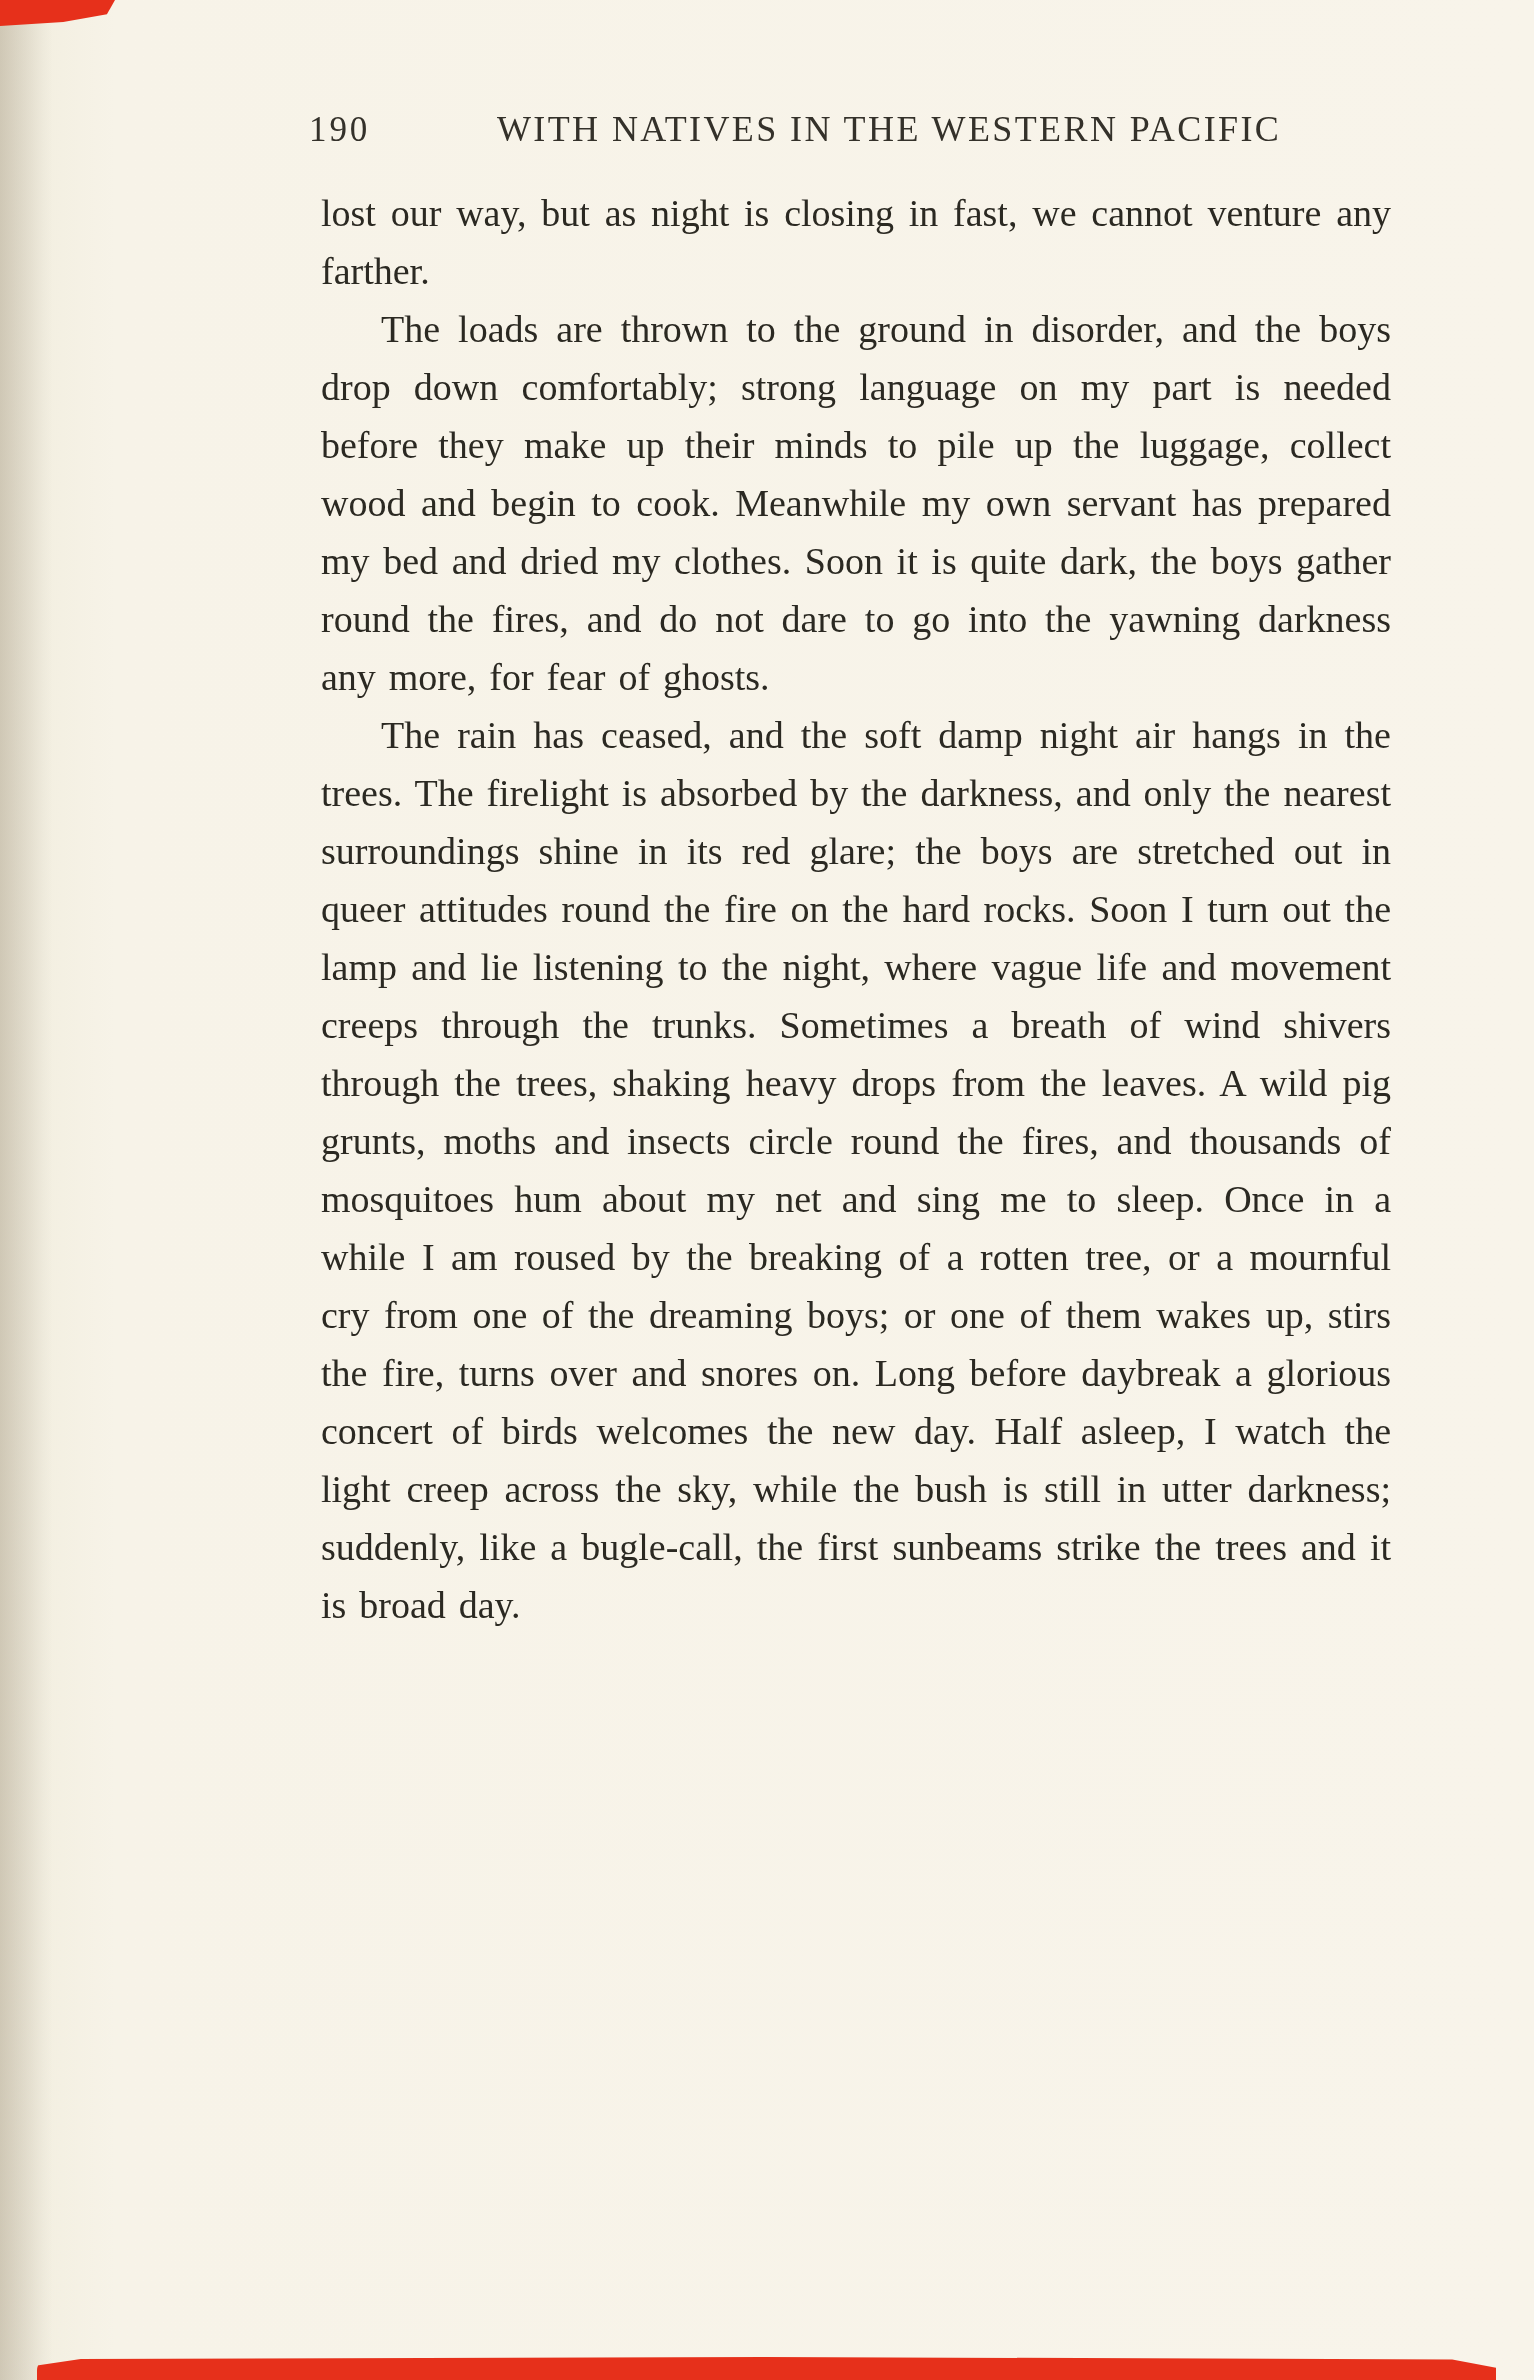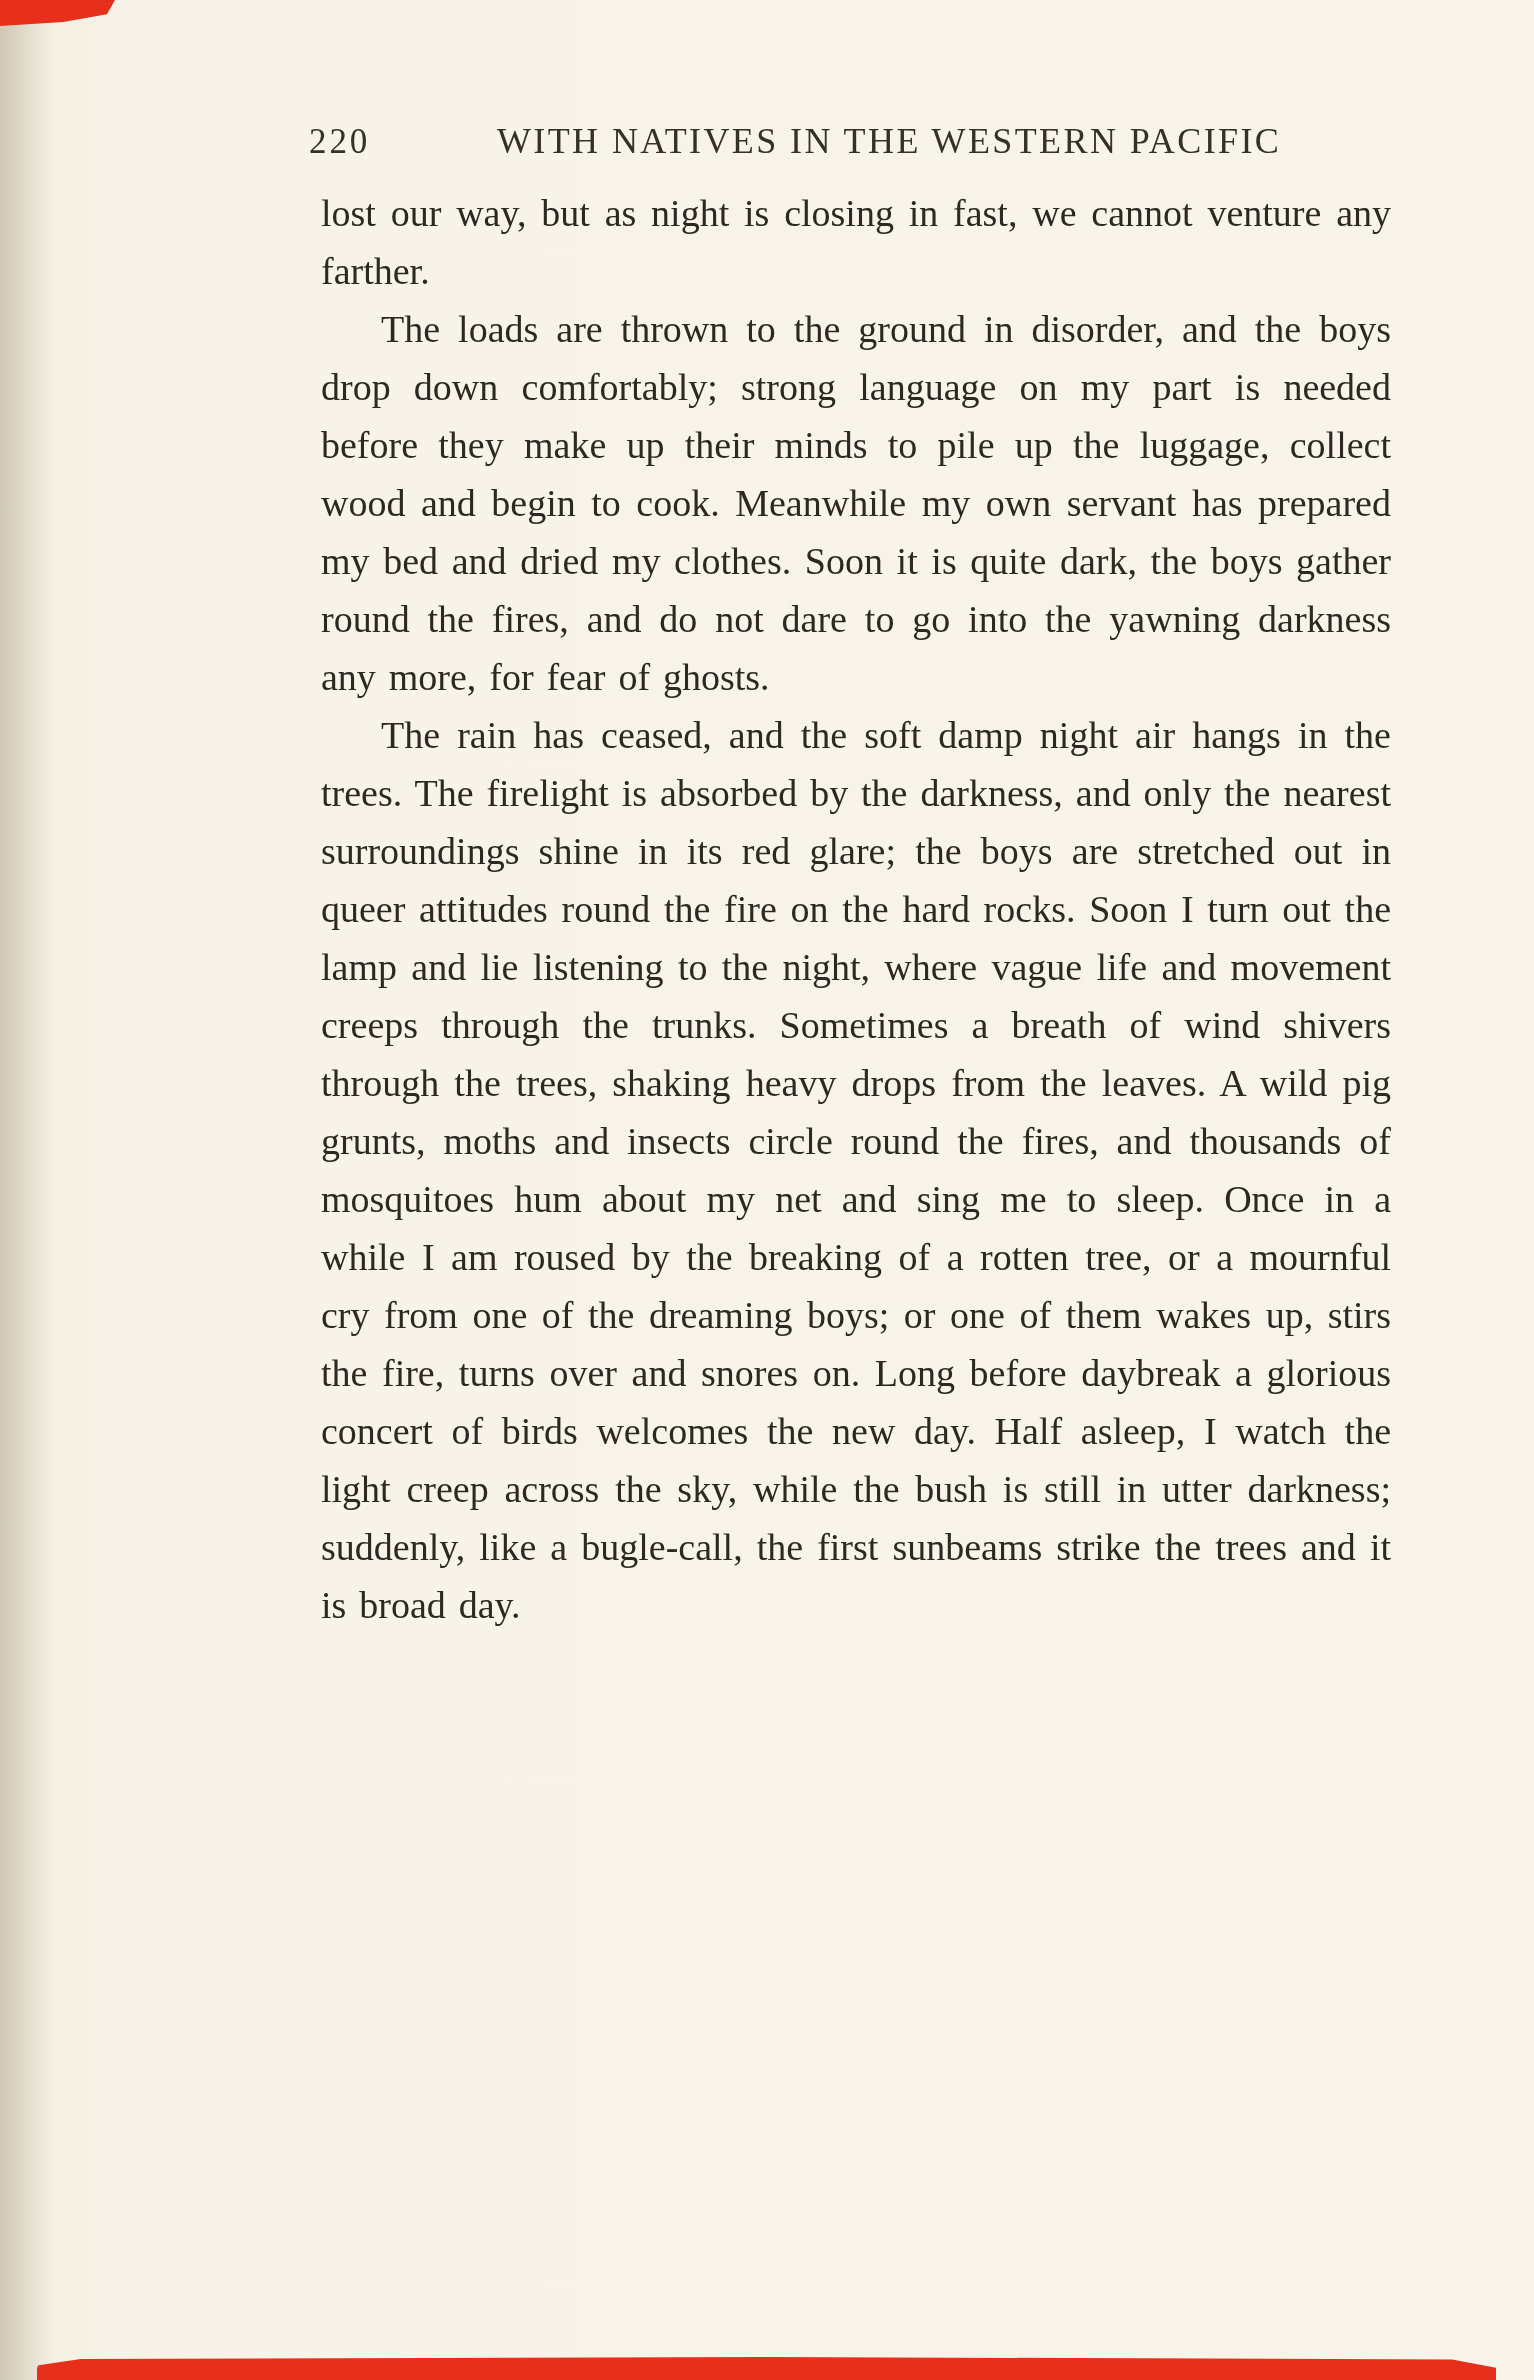--- a/index.html
+++ b/index.html
@@ -44,21 +44,20 @@
     white-space: nowrap;
   }
   .page-number {
     font-size: 35px;
     letter-spacing: 2.9px;
     margin-right: 29px;
   }
   .running-title {
     flex: 1;
     text-align: center;
-    margin-top: 12px;
   }
 
   .page-body {
     position: absolute;
     left: 321px;
     width: 1070px;
     top: 184px;
     font-size: 38px;
     line-height: 58px;
     text-align: justify;
@@ -96,21 +95,21 @@
 </head>
 <body>
 
 <div class="page">
 
   <div class="gutter-shadow"></div>
 
   <div class="scan-strip top-left"></div>
 
   <header class="running-header">
-    <span class="page-number">220</span>
+    <span class="page-number">190</span>
     <span class="running-title">WITH NATIVES IN THE WESTERN PACIFIC</span>
   </header>
 
   <main class="page-body">
     <p class="para no-indent">lost our way, but as night is closing in fast, we cannot venture any farther.</p>
     <p class="para">The loads are thrown to the ground in disorder, and the boys drop down comfortably; strong language on my part is needed before they make up their minds to pile up the luggage, collect wood and begin to cook. Meanwhile my own servant has prepared my bed and dried my clothes. Soon it is quite dark, the boys gather round the fires, and do not dare to go into the yawning darkness any more, for fear of ghosts.</p>
     <p class="para">The rain has ceased, and the soft damp night air hangs in the trees. The firelight is absorbed by the darkness, and only the nearest surroundings shine in its red glare; the boys are stretched out in queer attitudes round the fire on the hard rocks. Soon I turn out the lamp and lie listening to the night, where vague life and movement creeps through the trunks. Sometimes a breath of wind shivers through the trees, shaking heavy drops from the leaves. A wild pig grunts, moths and insects circle round the fires, and thousands of mosquitoes hum about my net and sing me to sleep. Once in a while I am roused by the breaking of a rotten tree, or a mournful cry from one of the dreaming boys; or one of them wakes up, stirs the fire, turns over and snores on. Long before daybreak a glorious concert of birds welcomes the new day. Half asleep, I watch the light creep across the sky, while the bush is still in utter darkness; suddenly, like a bugle-call, the first sunbeams strike the trees and it is broad day.</p>
   </main>
 
   <div class="scan-strip bottom"></div>

